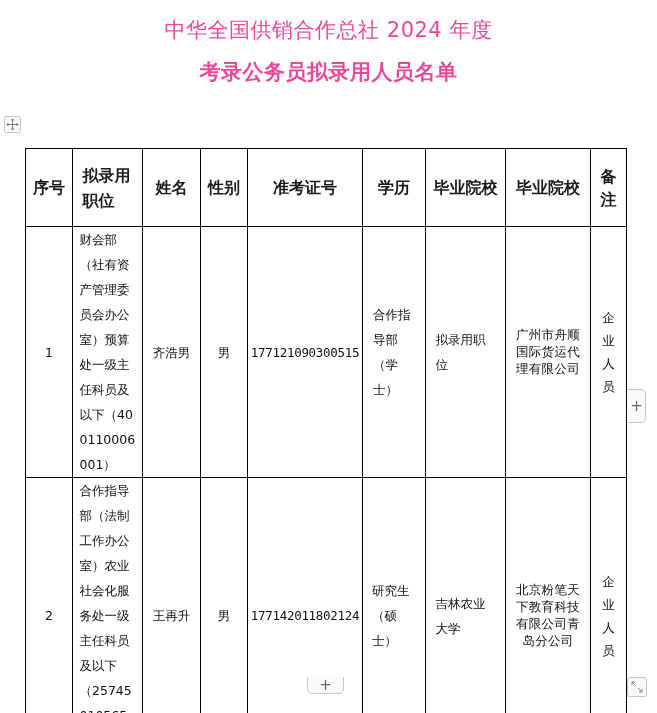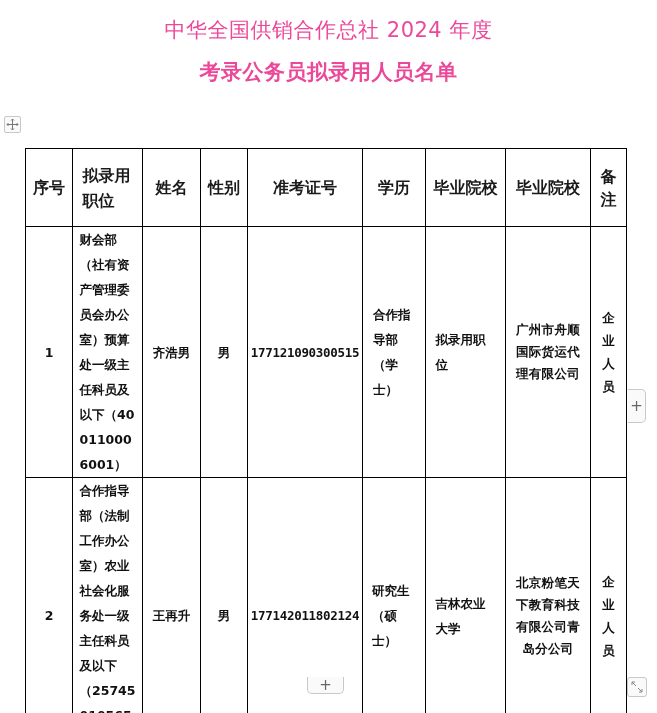--- a/index.html
+++ b/index.html
@@ -26,25 +26,25 @@
     }
     table.roster td, table.roster th {
       border: 1.5px solid #000000; text-align: center; vertical-align: middle;
       padding: 0; font-weight: normal;
     }
     table.roster th {
       font-family: "DejaVu Serif", "Liberation Serif", serif;
       font-size: 16px; font-weight: bold; line-height: 21px; color: #1a1a1a;
     }
     table.roster td {
-      font-size: 12.5px; line-height: 21px; color: #111; font-weight: bold;
+      font-size: 12.5px; line-height: 21px; color: #111;
     }
     .narrow { display: inline-block; width: 56px; word-break: break-all; text-align: left; line-height: 25px; }
     .vert { display: inline-block; width: 14px; word-break: break-all; line-height: 23px; }
-    .unit { display: inline-block; width: 68px; word-break: break-all; line-height: 22px; letter-spacing: 0.3px; }
+    .unit { display: inline-block; width: 68px; word-break: break-all; line-height: 17px; letter-spacing: 0.3px; }
     .mono { font-family: "DejaVu Sans Mono", "Liberation Mono", monospace; font-size: 12px; letter-spacing: -0.3px; }
     .add-col {
       position: absolute; left: 628px; top: 389px; width: 18px; height: 34px;
       border: 1px solid #c8c8c8; border-left: none; border-radius: 0 5px 5px 0;
       background: #fafafa; box-sizing: border-box; color: #666;
       display: flex; align-items: center; justify-content: center; font-size: 15px;
     }
     .add-row {
       position: absolute; left: 307px; top: 677px; width: 37px; height: 17px;
       border: 1px solid #c8c8c8; border-top: none; border-radius: 0 0 5px 5px;

